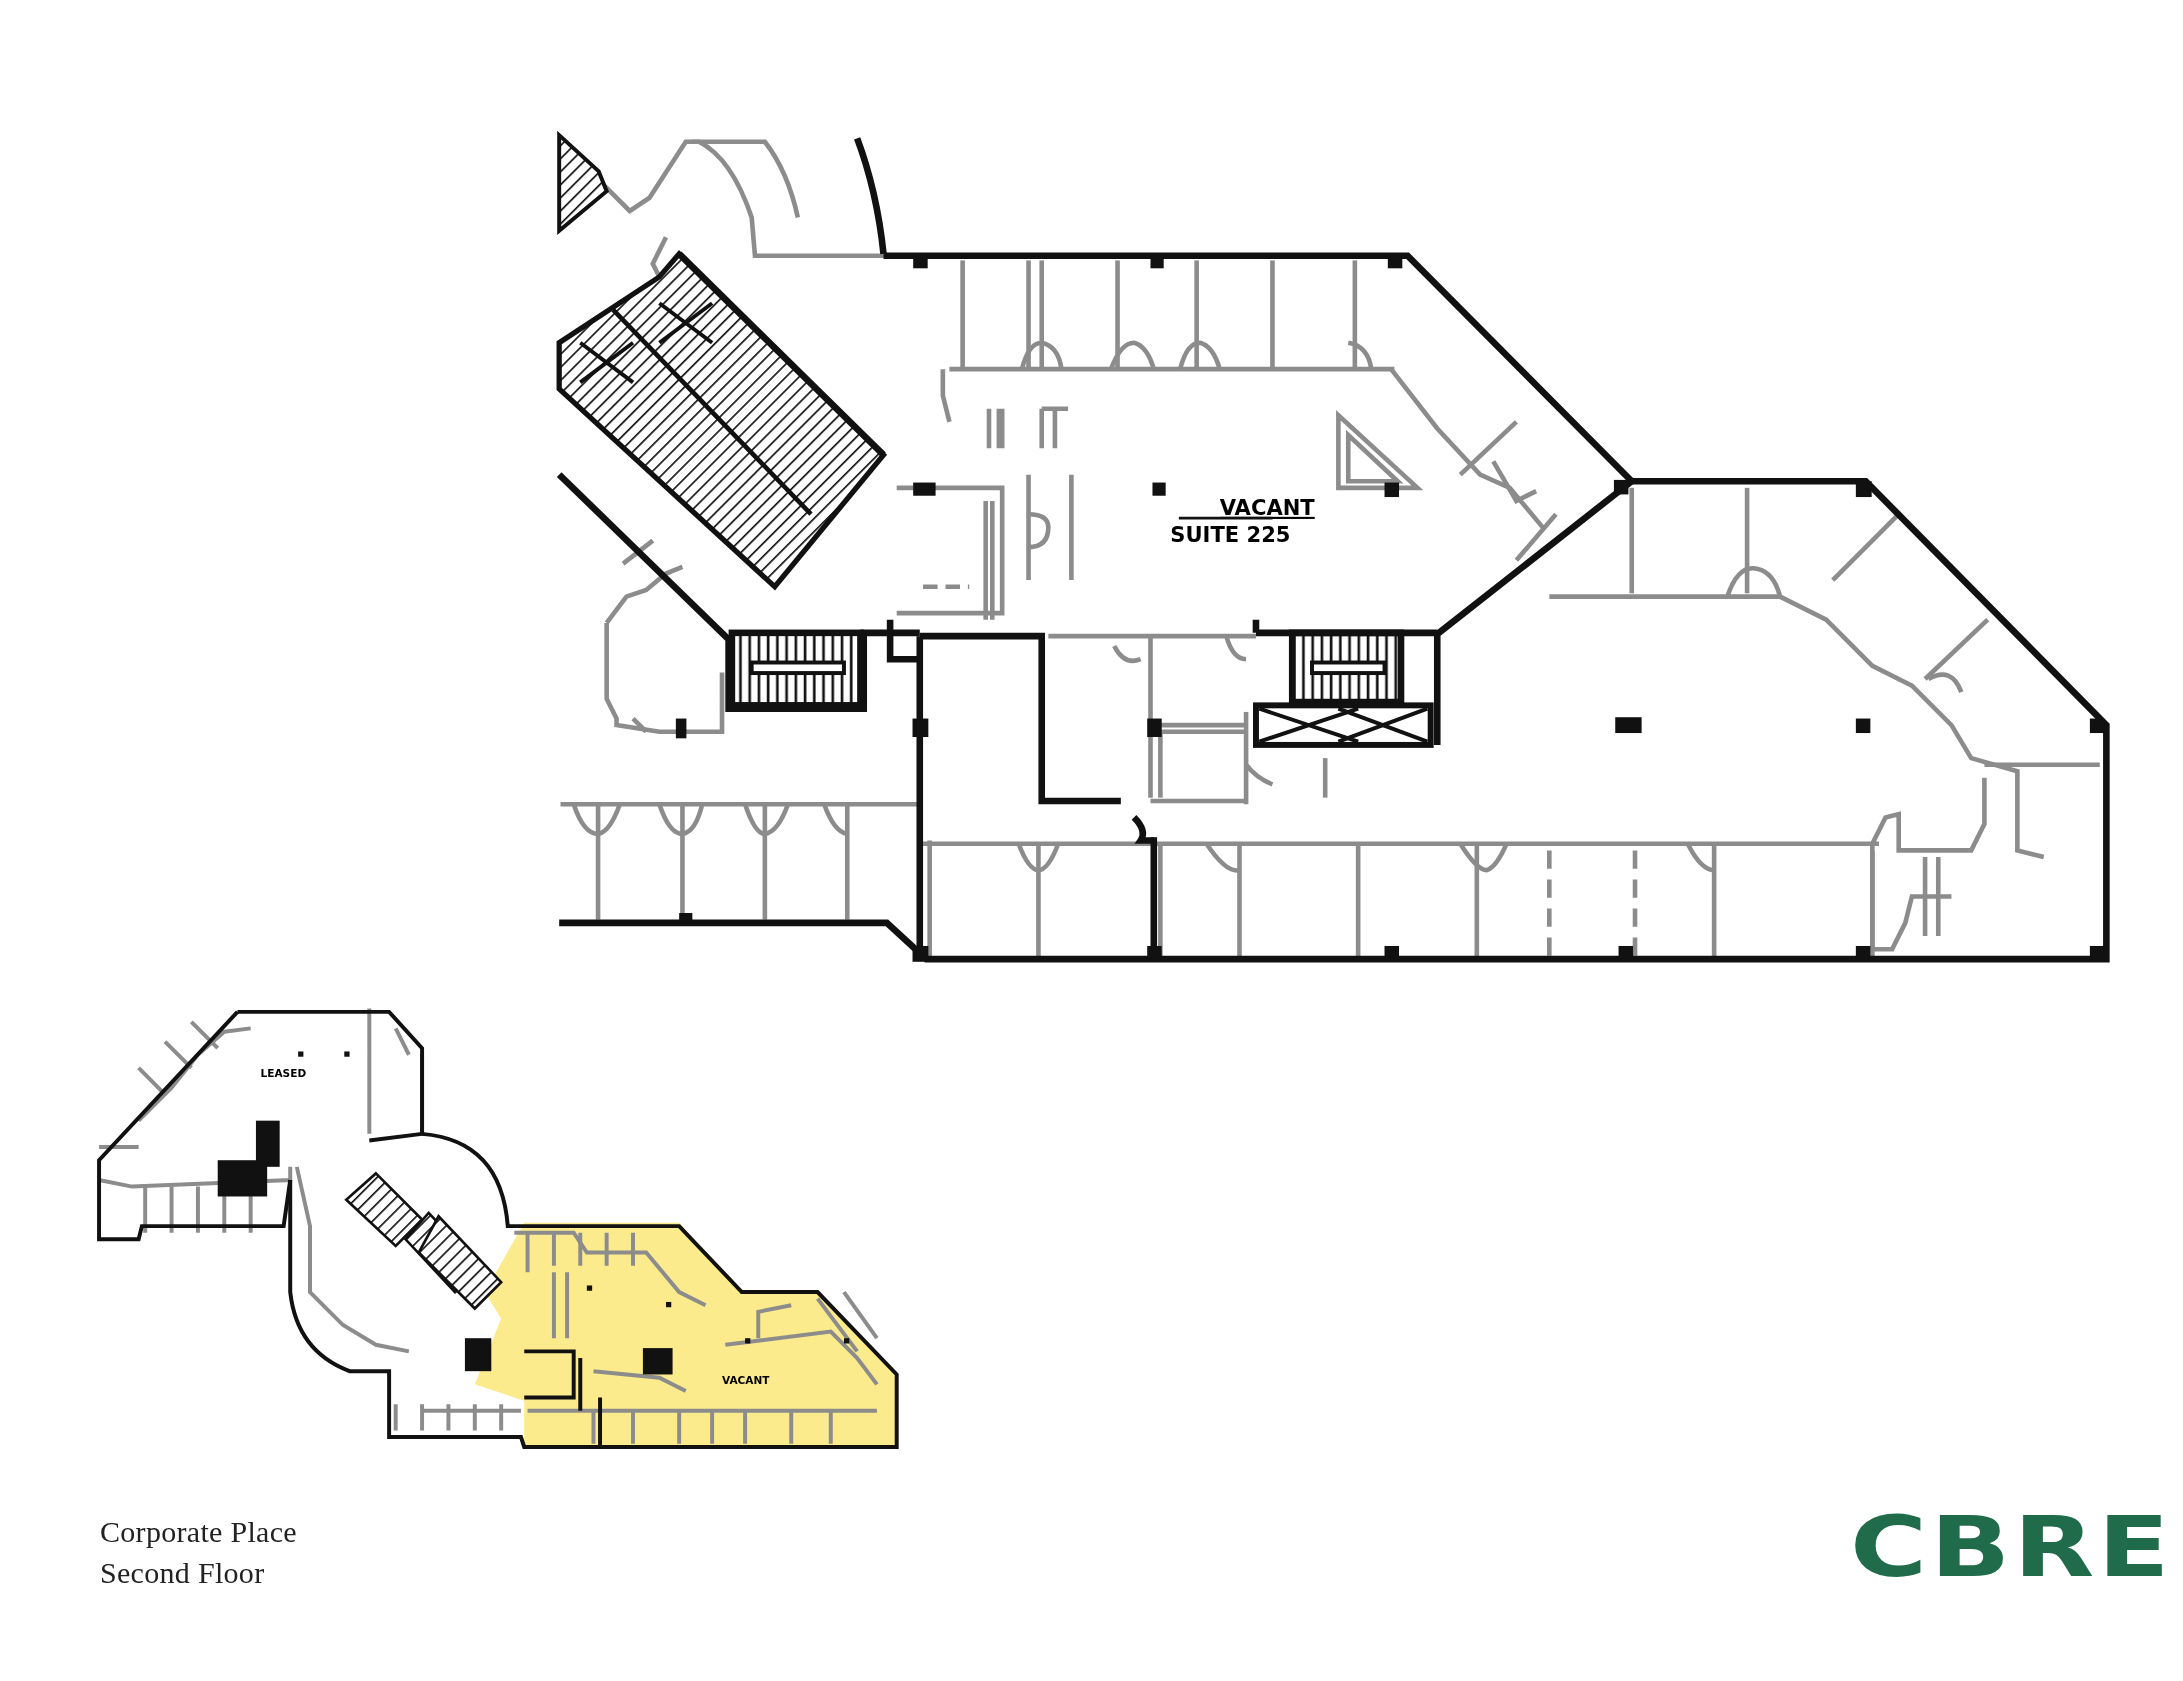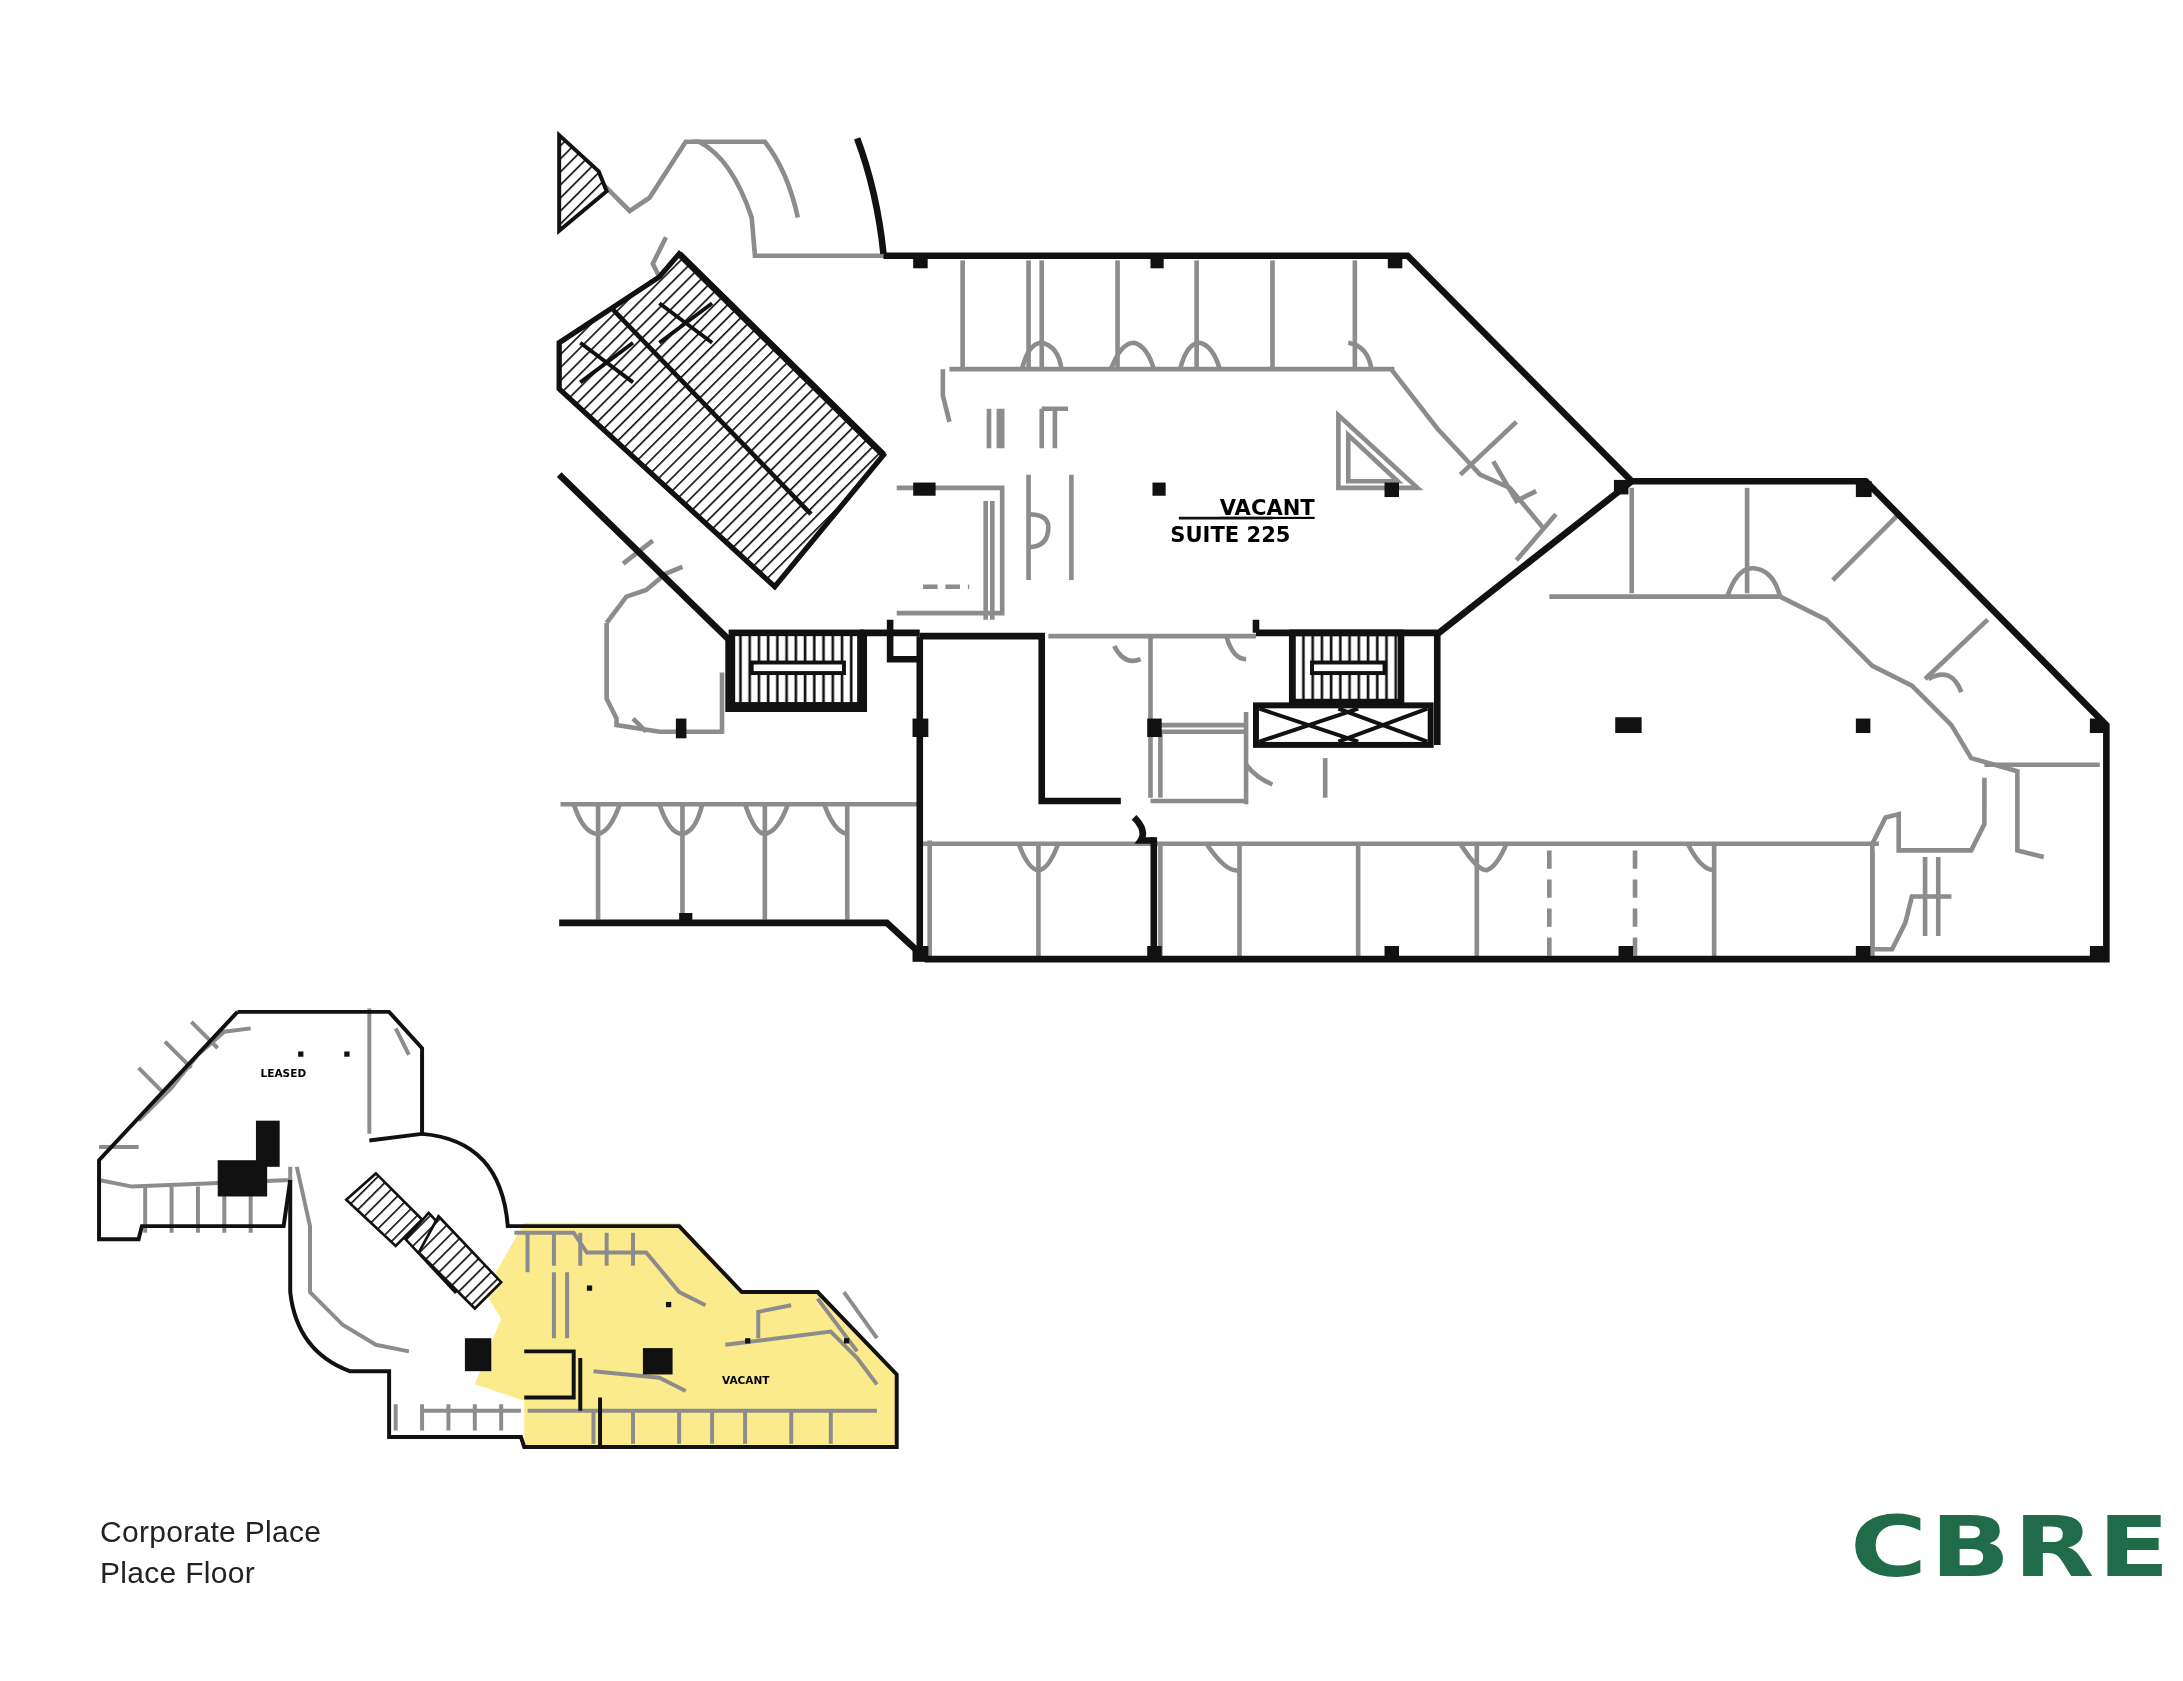--- a/index.html
+++ b/index.html
@@ -1,18 +1,18 @@
 <!DOCTYPE html>
 <html style="font-size:10.6px"><head>
 <meta charset="utf-8">
 <style>
   html,body{margin:0;padding:0;background:#ffffff;}
   body{width:2183px;height:1681px;position:relative;overflow:hidden;font-family:"DejaVu Sans","Liberation Sans",sans-serif;}
   #plan{position:absolute;left:0;top:0;width:2183px;height:1681px;}
-  .caption{position:absolute;left:100px;top:1511px;color:#222;font-family:Liberation Sans, sans-serif;font-size:30px;line-height:41px;letter-spacing:0.3px;}
+  .caption{position:absolute;left:100px;top:1511px;color:#222;font-family:Liberation Serif, serif;font-size:30px;line-height:41px;letter-spacing:0.3px;}
   .caption div{white-space:nowrap;}
   .logo{position:absolute;left:1850px;top:1511px;font-family:"DejaVu Sans","Liberation Sans",sans-serif;font-weight:bold;font-size:84px;line-height:73px;letter-spacing:2.6px;transform:scaleX(1.25);transform-origin:left top;}
   .label{font-family:"DejaVu Sans",sans-serif;font-weight:bold;fill:#000;}
 </style>
 </head>
 <body>
 
 <svg id="plan" viewBox="0 0 3311 2550" xmlns="http://www.w3.org/2000/svg">
   <defs>
     <pattern id="hatch" width="14" height="14" patternUnits="userSpaceOnUse" patternTransform="rotate(45)">
@@ -235,17 +235,17 @@
       <rect x="1130" y="2030" width="8" height="8"></rect>
         <rect x="1280" y="2030" width="8" height="8"></rect>
     </g>
     <text class="label" x="395" y="1634" font-size="16">LEASED</text>
     <text class="label" x="1095" y="2100" font-size="16">VACANT</text>
   </g>
 </svg>
 
 <div class="caption">
   <div>Corporate Place</div>
-  <div>Place Floor</div>
+  <div>Second Floor</div>
 </div>
 
 <div class="logo" style="color:#1F6B4A;">CBRE</div>
 
 
 </body></html>

